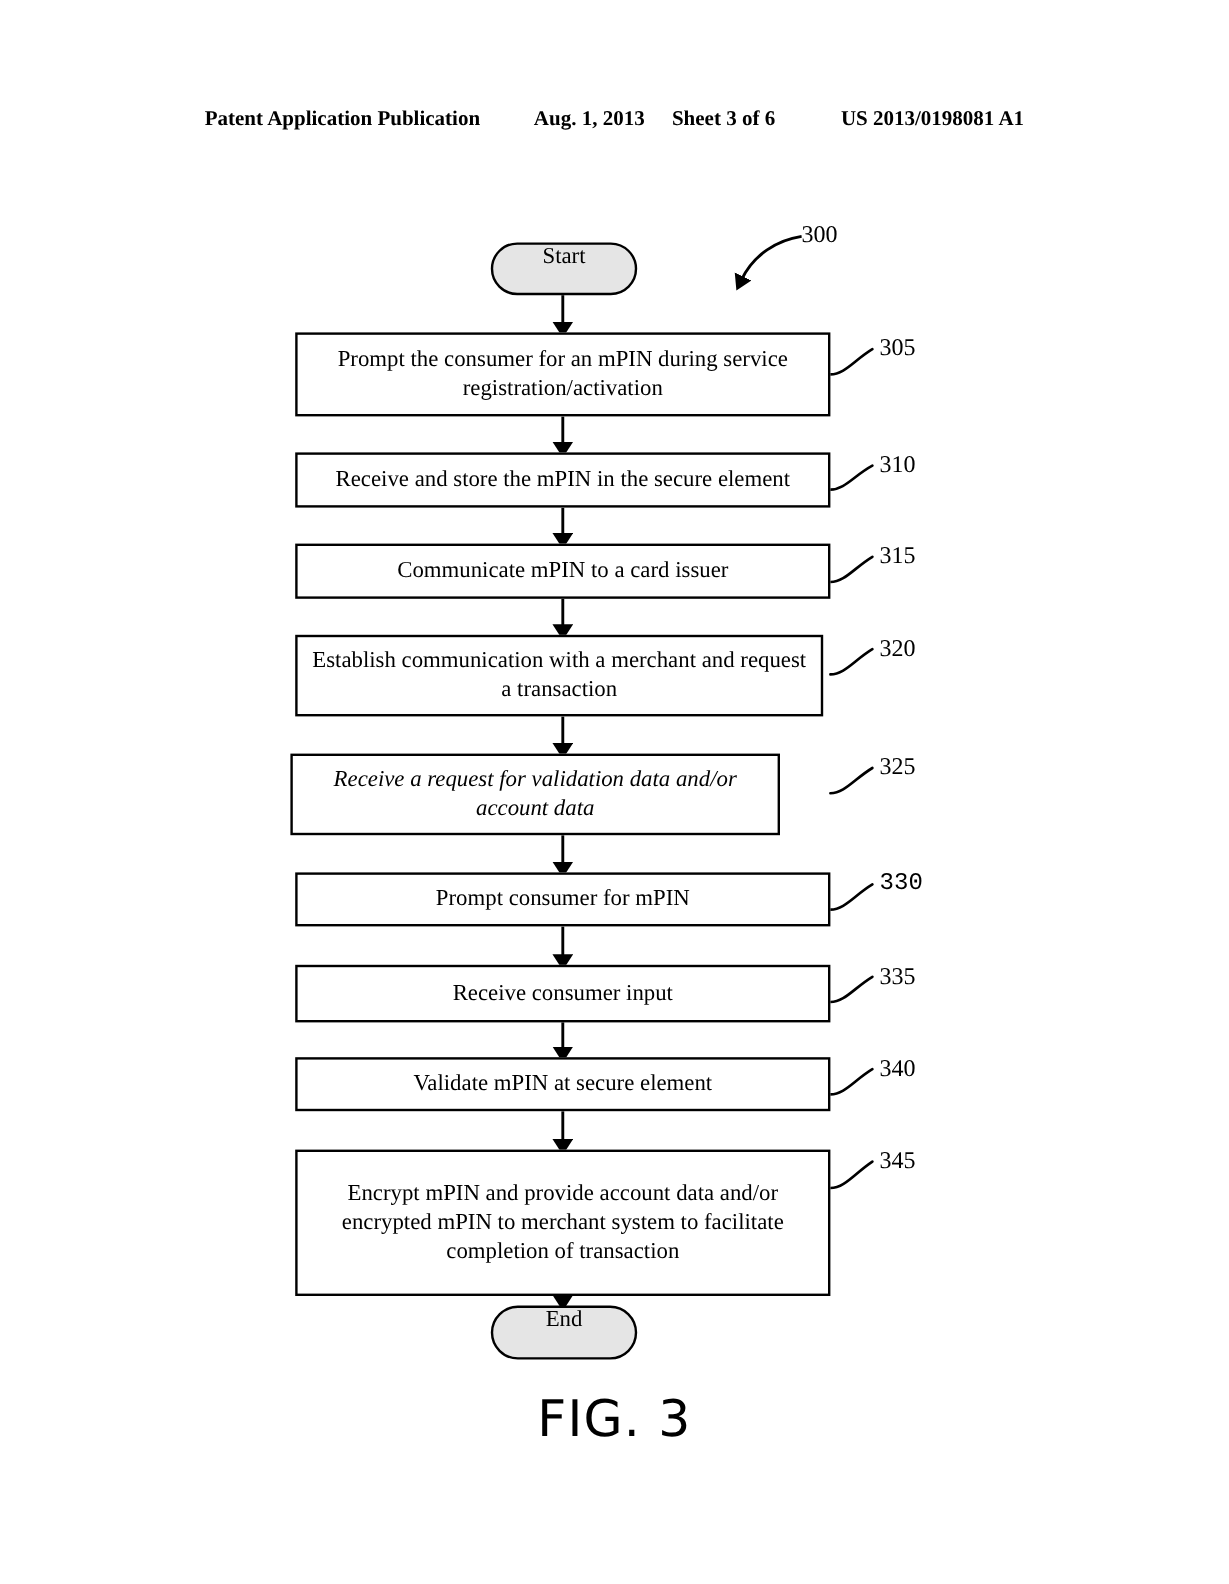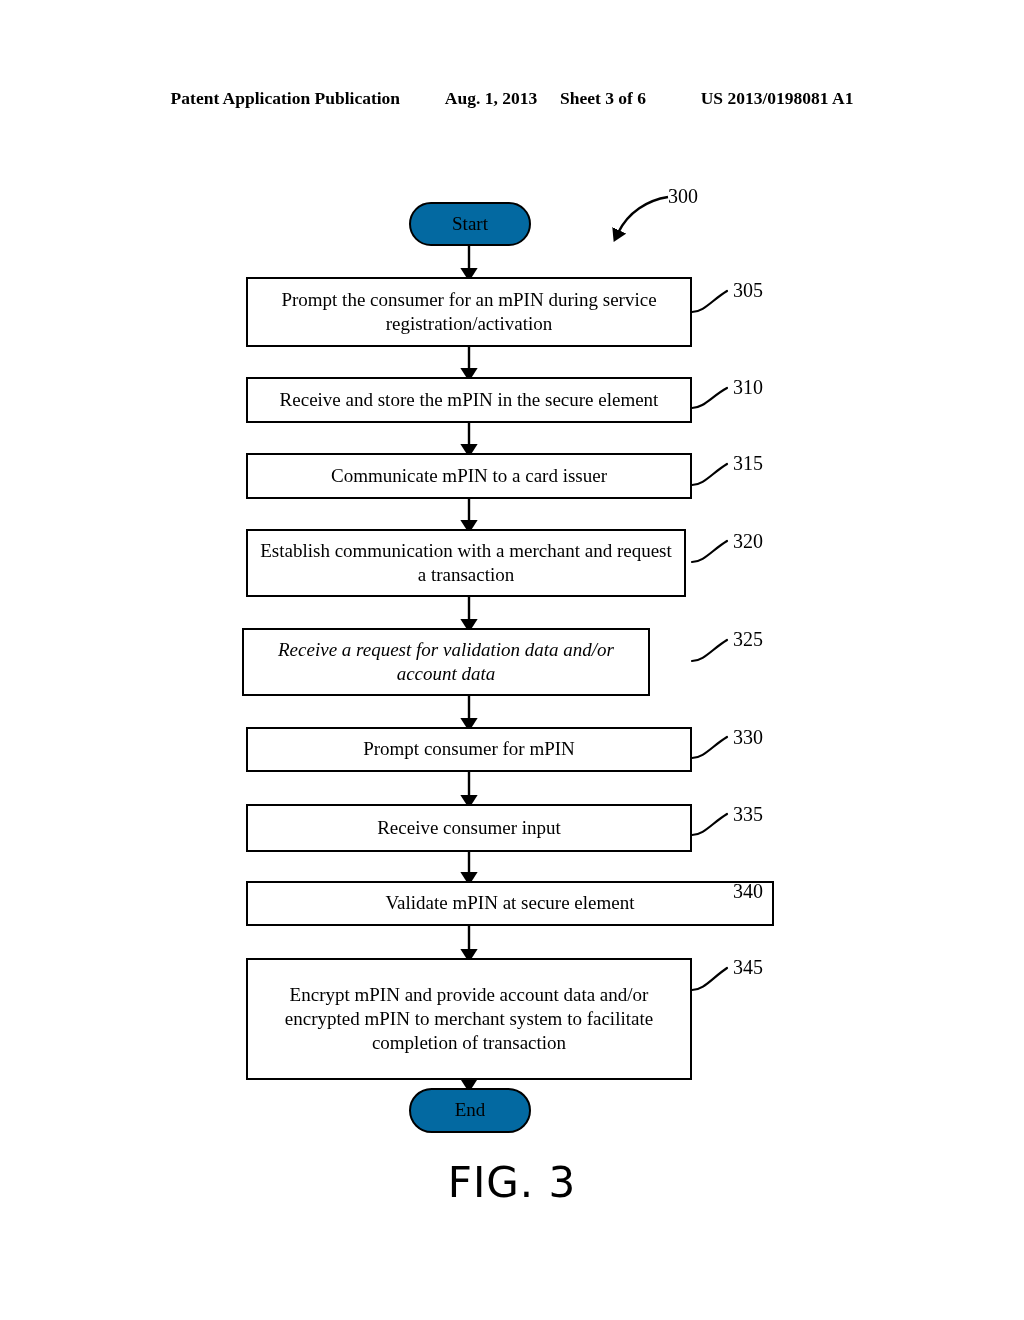--- a/index.html
+++ b/index.html
@@ -42,23 +42,23 @@
     width: 1024px;
     height: 1320px;
   }
 
   
   .terminator {
     position: absolute;
     box-sizing: border-box;
     border: 2.2px solid #000;
     border-radius: 999px;
-    background: #0369a1;
+    background: #e5e5e5;
     display: flex;
-    align-items: center;
+    align-items: flex-start;
     justify-content: center;
     font-size: 19px;
     line-height: 1.1;
   }
 
   
   .process-box {
     position: absolute;
     box-sizing: border-box;
     border: 2.2px solid #000;
@@ -179,28 +179,28 @@
 <div class="ref-num" style="left:733px; top:531px;">320</div>
 
 <div class="process-box" style="left:242px; top:628px; width:408px; height:68px;font-style:italic;">
   <span class="box-text">Receive a request for validation data and/or account data</span>
 </div>
 <div class="ref-num" style="left:733px; top:629px;">325</div>
 
 <div class="process-box" style="left:246px; top:727px; width:446px; height:45px;">
   <span class="box-text">Prompt consumer for mPIN</span>
 </div>
-<div class="ref-num" style="left:733px; top:727px;">330</div>
+<div class="ref-num" style="left:733px; top:727px;font-family:Liberation Mono, monospace;">330</div>
 
 <div class="process-box" style="left:246px; top:804px; width:446px; height:48px;">
   <span class="box-text">Receive consumer input</span>
 </div>
 <div class="ref-num" style="left:733px; top:804px;">335</div>
 
-<div class="process-box" style="left:246px; top:881px; width:528px; height:45px;">
+<div class="process-box" style="left:246px; top:881px; width:446px; height:45px;">
   <span class="box-text">Validate mPIN at secure element</span>
 </div>
 <div class="ref-num" style="left:733px; top:881px;">340</div>
 
 <div class="process-box" style="left:246px; top:958px; width:446px; height:122px;">
   <span class="box-text">Encrypt mPIN and provide account data and/or encrypted mPIN to merchant system to facilitate completion of transaction</span>
 </div>
 <div class="ref-num" style="left:733px; top:957px;">345</div>
 
 <div class="terminator" style="left:409px; top:1088px; width:122px; height:45px;">

